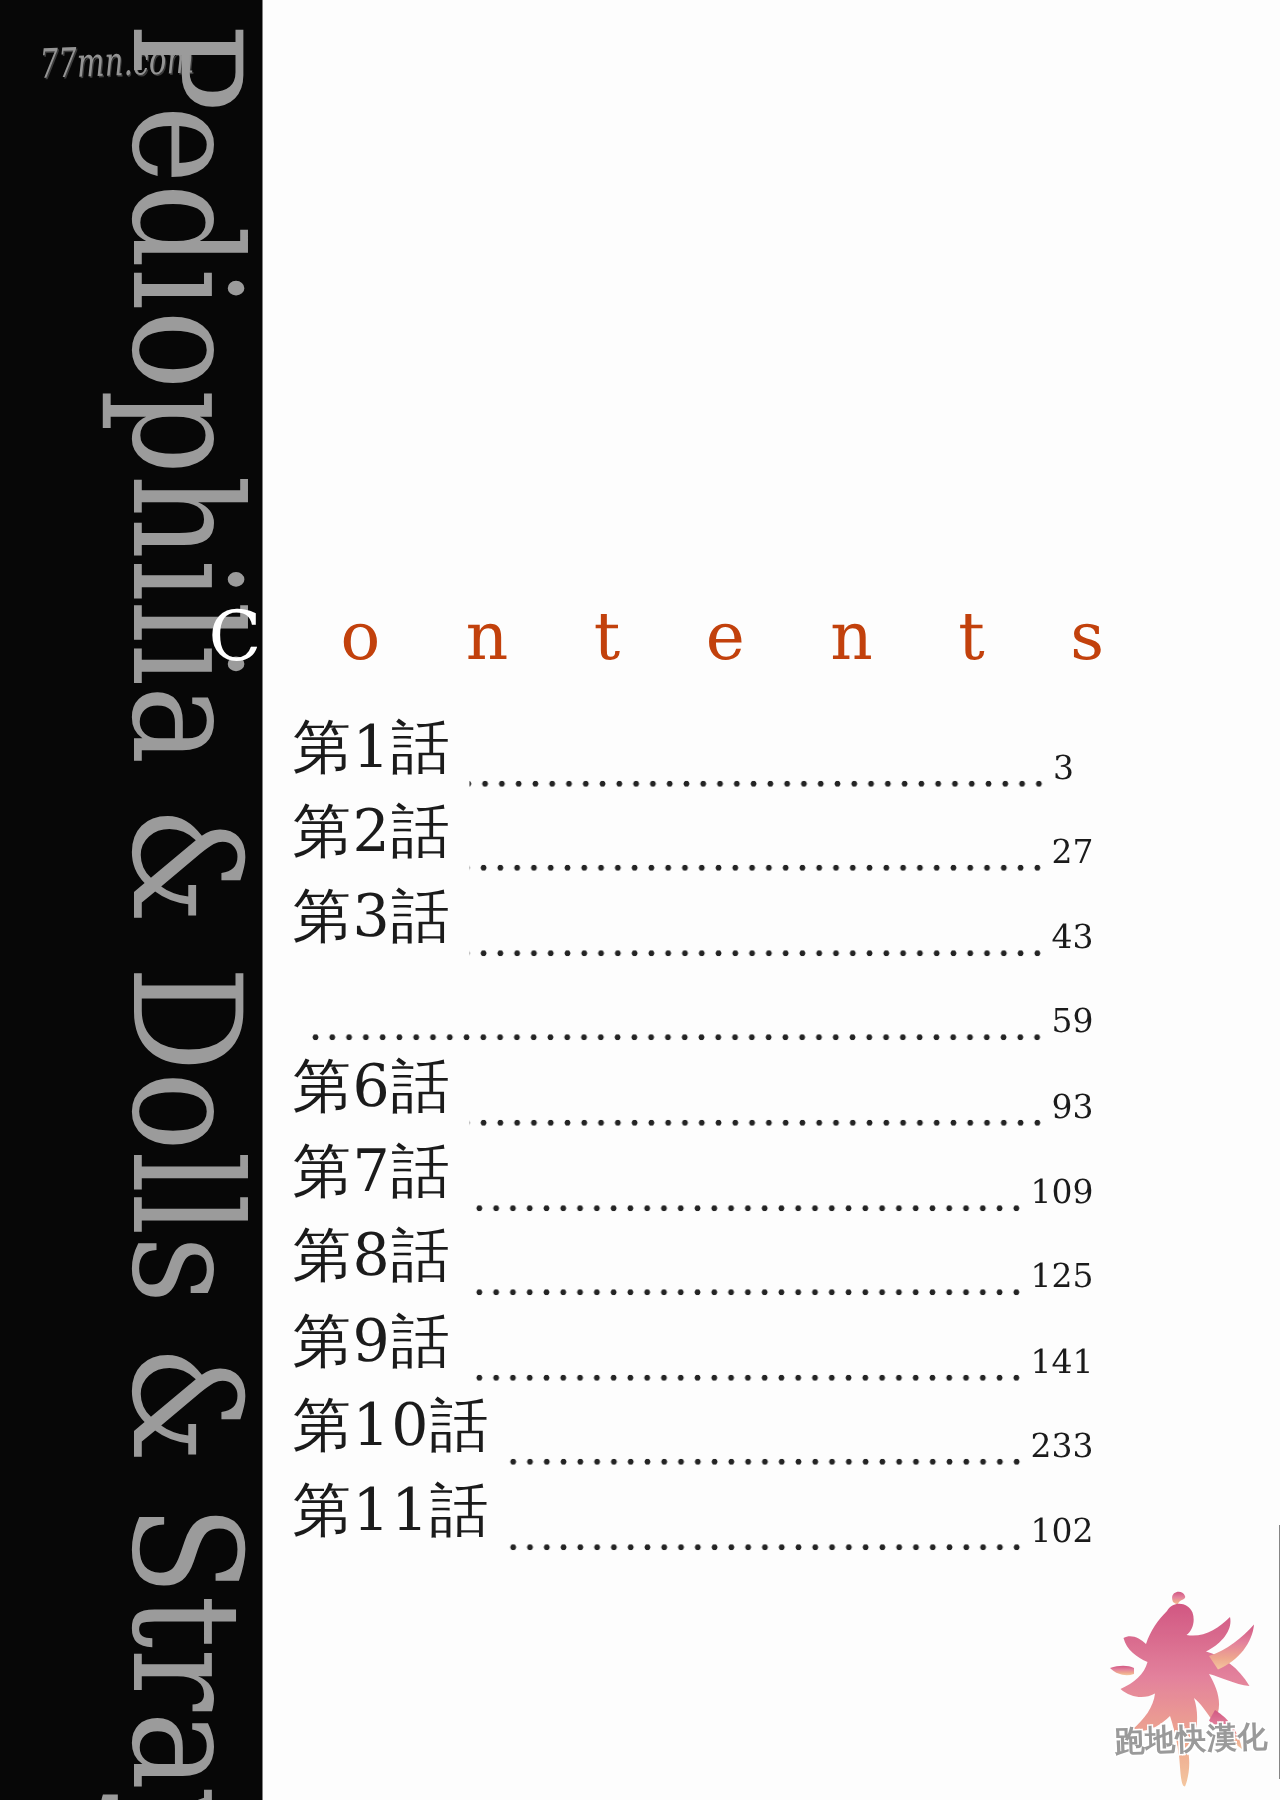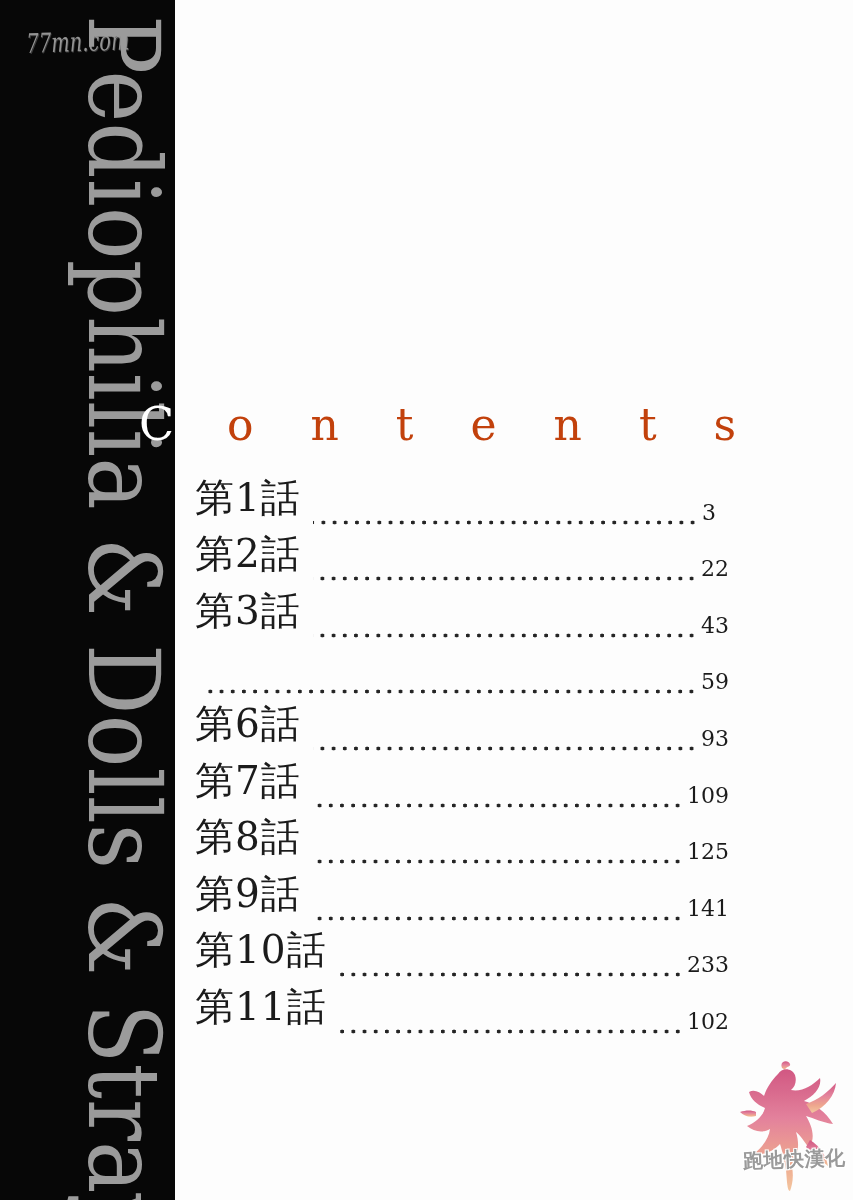--- a/index.html
+++ b/index.html
@@ -71,21 +71,21 @@
   <div class="toc">
     <div class="toc-row">
       <span class="toc-label">第1話</span>
       <span class="toc-leader"></span>
       <span class="toc-page">3</span>
     </div>
 
     <div class="toc-row">
       <span class="toc-label">第2話</span>
       <span class="toc-leader"></span>
-      <span class="toc-page">22</span>
+      <span class="toc-page">27</span>
     </div>
 
     <div class="toc-row">
       <span class="toc-label">第3話</span>
       <span class="toc-leader"></span>
       <span class="toc-page">43</span>
     </div>
 
     <div class="toc-row">
       <span class="toc-leader"></span>

